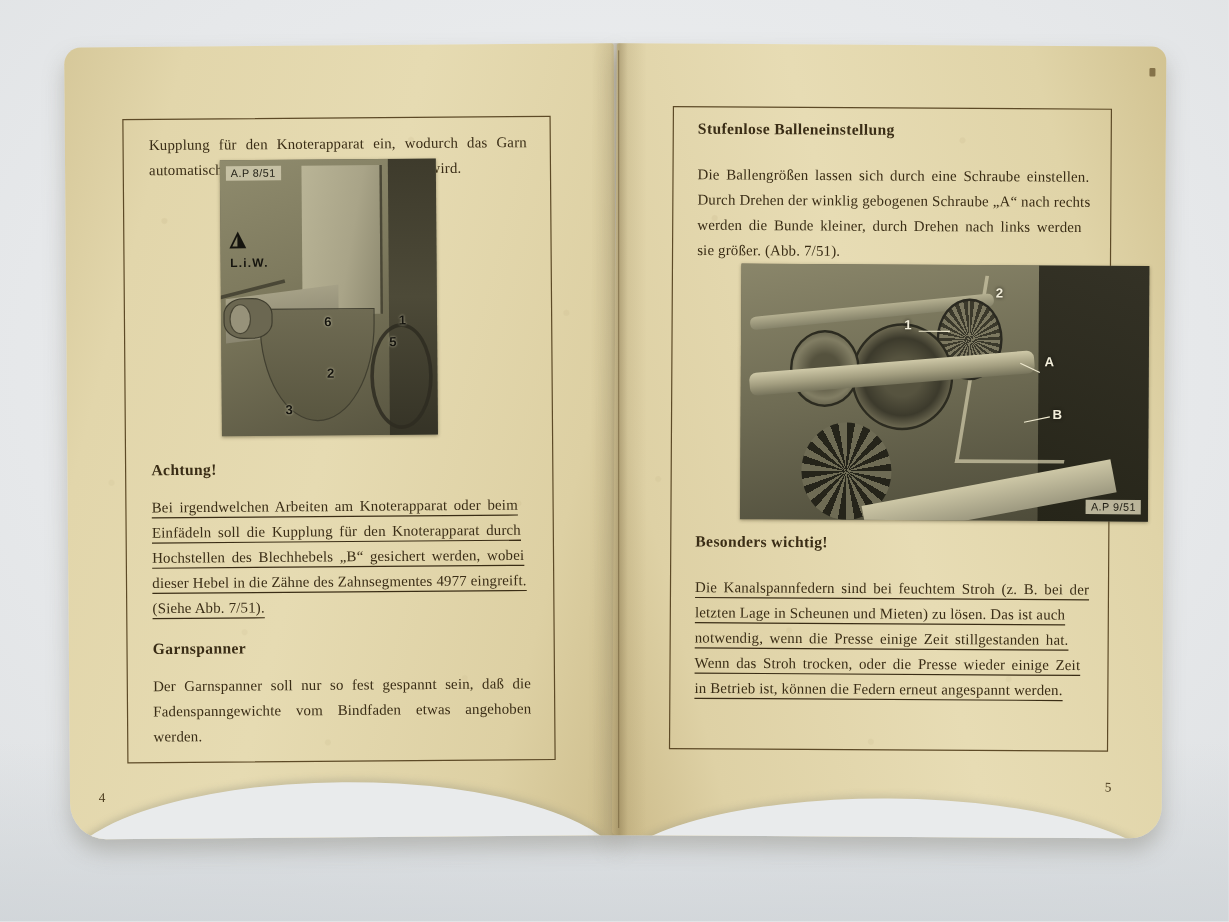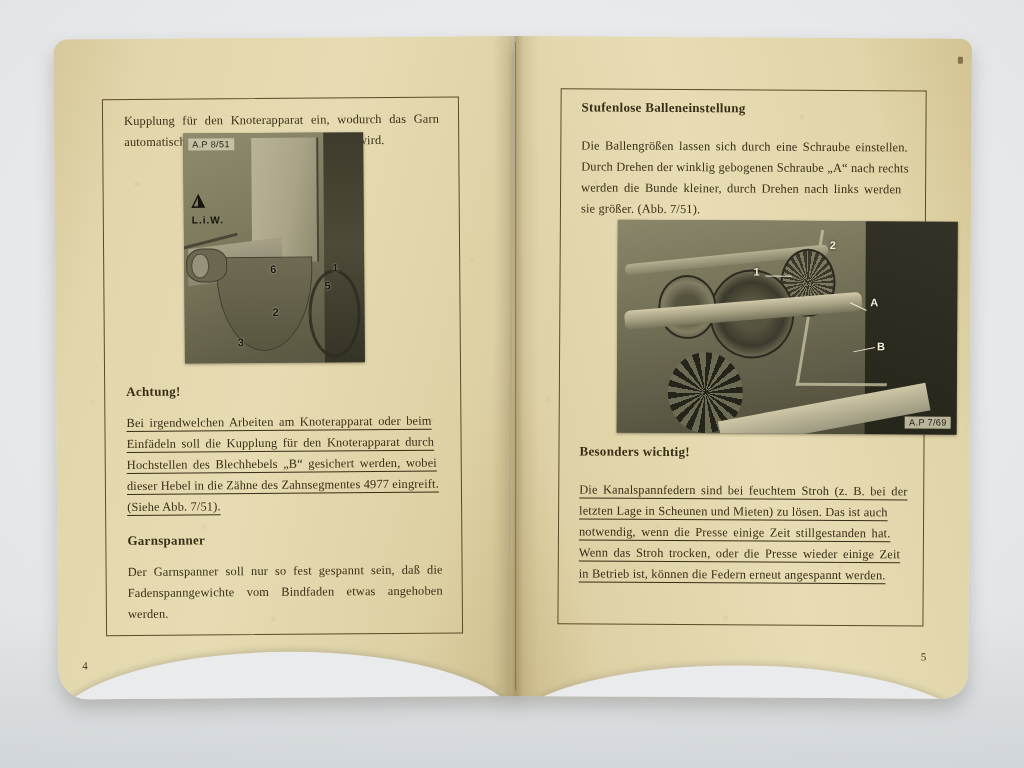--- a/index.html
+++ b/index.html
@@ -311,21 +311,21 @@
         <div class="rp-fan"></div>
         <div class="rp-bar"></div>
         <div class="rp-leader" style="left:148px;top:55px;width:26px;"></div>
         <div class="rp-leader" style="left:232px;top:85px;width:18px;transform:rotate(25deg);"></div>
         <div class="rp-leader" style="left:236px;top:128px;width:22px;transform:rotate(-12deg);"></div>
       </div>
       <span class="callout light" style="left:136px;top:45px;">1</span>
       <span class="callout light" style="left:212px;top:18px;">2</span>
       <span class="callout light" style="left:253px;top:75px;">A</span>
       <span class="callout light" style="left:260px;top:119px;">B</span>
-      <span class="ph-cap cap-br">A.P 7/69</span>
+      <span class="ph-cap cap-br">A.P 9/51</span>
     </div>
 
     <div class="content" style="left:68px;top:407px;width:330px;">
       <h3 class="head">Besonders wichtig!</h3>
       <div class="gap-md"></div>
       <div class="ul-block">
         <p class="body spaced">Die Kanalspannfedern sind bei feuchtem Stroh (z. B. bei der</p>
         <p class="body">letzten Lage in Scheunen und Mieten) zu lösen. Das ist auch</p>
         <p class="body spaced">notwendig, wenn die Presse einige Zeit stillgestanden hat.</p>
         <p class="body spaced">Wenn das Stroh trocken, oder die Presse wieder einige Zeit</p>

